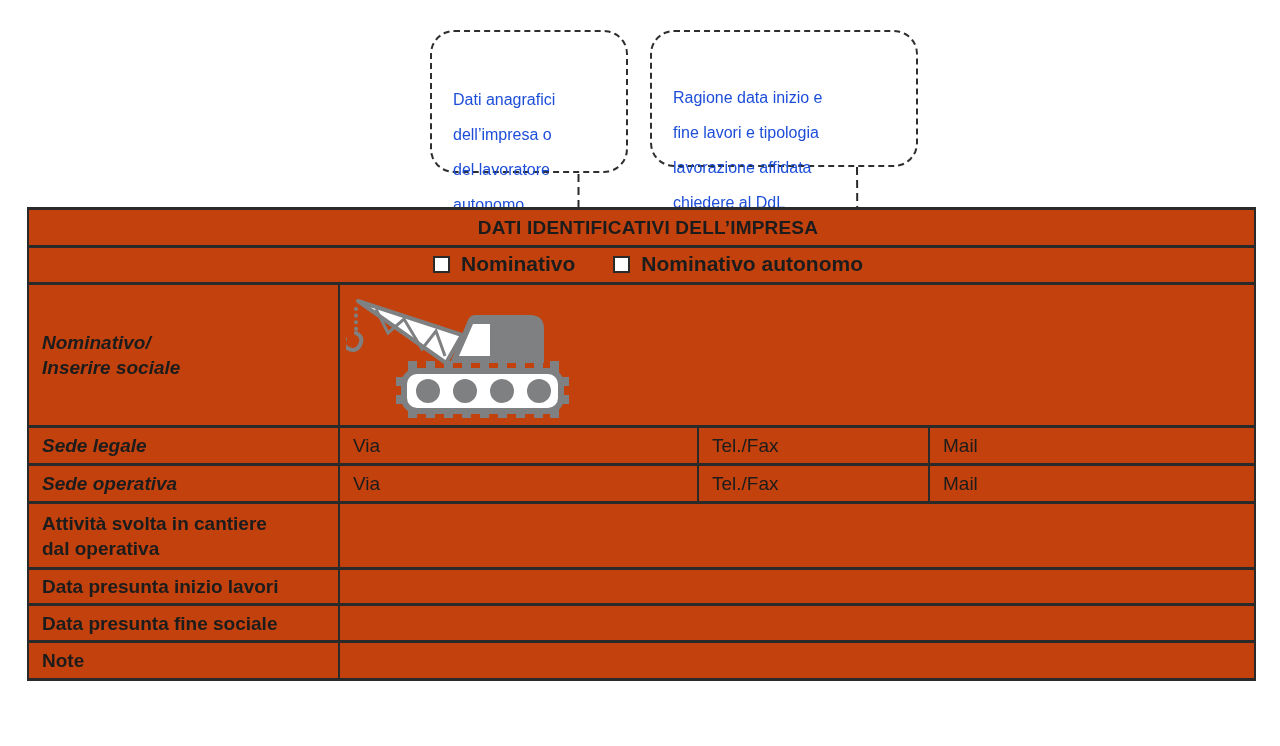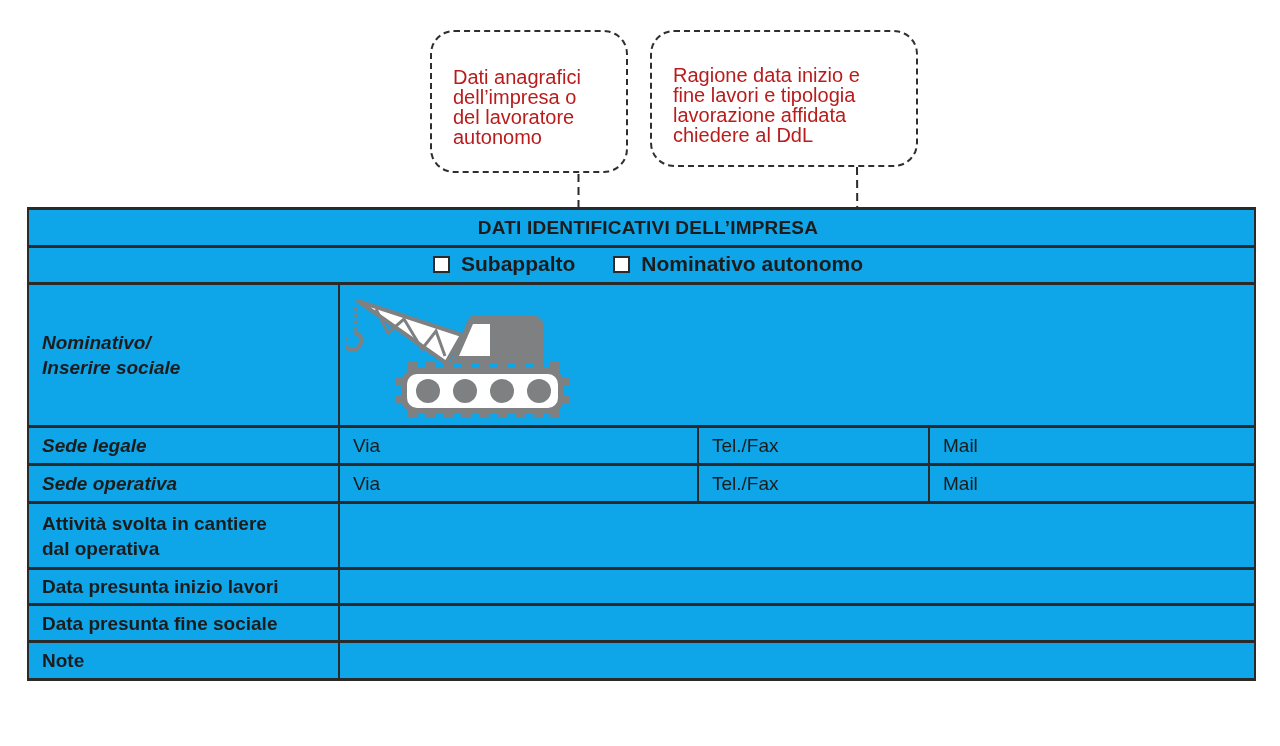--- a/index.html
+++ b/index.html
@@ -13,23 +13,23 @@
     color: #1c1c1c;
     overflow: hidden;
   }
 
   
   .callout {
     position: absolute;
     border: 2px dashed #2e2e2e;
     border-radius: 24px;
     background: #ffffff;
-    font-size: 20px;
-    line-height: 20px;
-    color: #b91c1c;
+    font-size: 16px;
+    line-height: 35px;
+    color: #1d4ed8;
     white-space: pre-line;
     text-align: left;
   }
   .callout1 { left: 430px; top: 30px; width: 198px; height: 143px; padding: 15px 14px 0 21px; }
   .callout2 { left: 650px; top: 30px; width: 268px; height: 137px; padding: 13px 14px 0 21px; }
 
   
   .arrows {
     position: absolute;
     left: 0; top: 0;
@@ -45,21 +45,21 @@
     border-collapse: collapse;
     table-layout: fixed;
   }
   table.form td {
     border: 2px solid #2a2a2a;
     border-top-width: 3px;
     border-bottom-width: 3px;
     vertical-align: middle;
     font-size: 19px;
     padding: 0 0 0 13px;
-    background: #0ea5e9;
+    background: #c2410c;
   }
   td.title-cell {
     background: #d3d4d5;
     text-align: center;
     font-weight: bold;
     font-size: 21px;
     padding: 0;
     letter-spacing: 0.2px;
   }
   td.check-cell { text-align: center; padding: 0; }
@@ -128,21 +128,21 @@
     <tbody>
         <tr style="height:38px">
       <td class="title-cell" colspan="4">DATI IDENTIFICATIVI DELL’IMPRESA</td>
     </tr>
 
     <tr style="height:37px">
       <td class="check-cell" colspan="4">
         <span class="check-wrap">
           <span class="check-opt">
             <span class="check-box"></span>
-            <span>Subappalto</span>
+            <span>Nominativo</span>
           </span>
           <span class="check-opt">
             <span class="check-box"></span>
             <span>Nominativo autonomo</span>
           </span>
         </span>
       </td>
     </tr>
 
     <tr style="height:143px">

